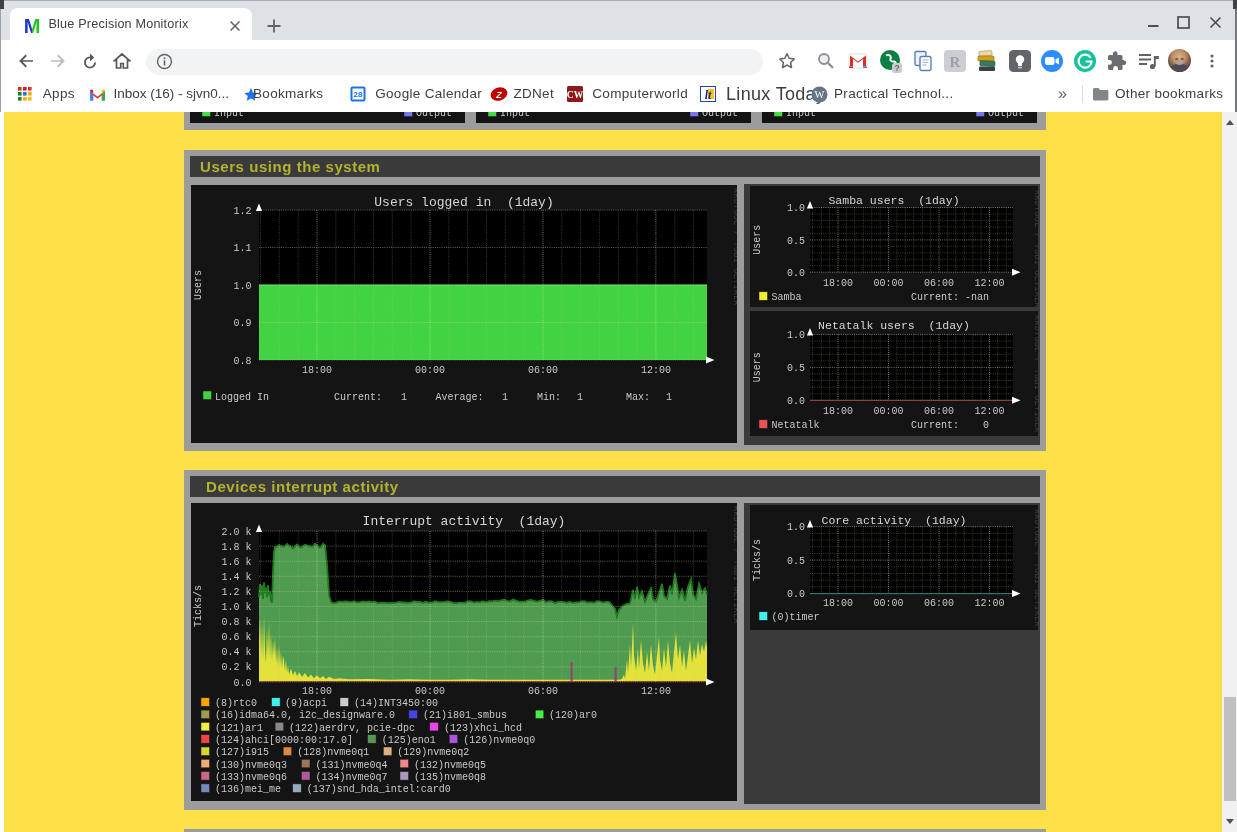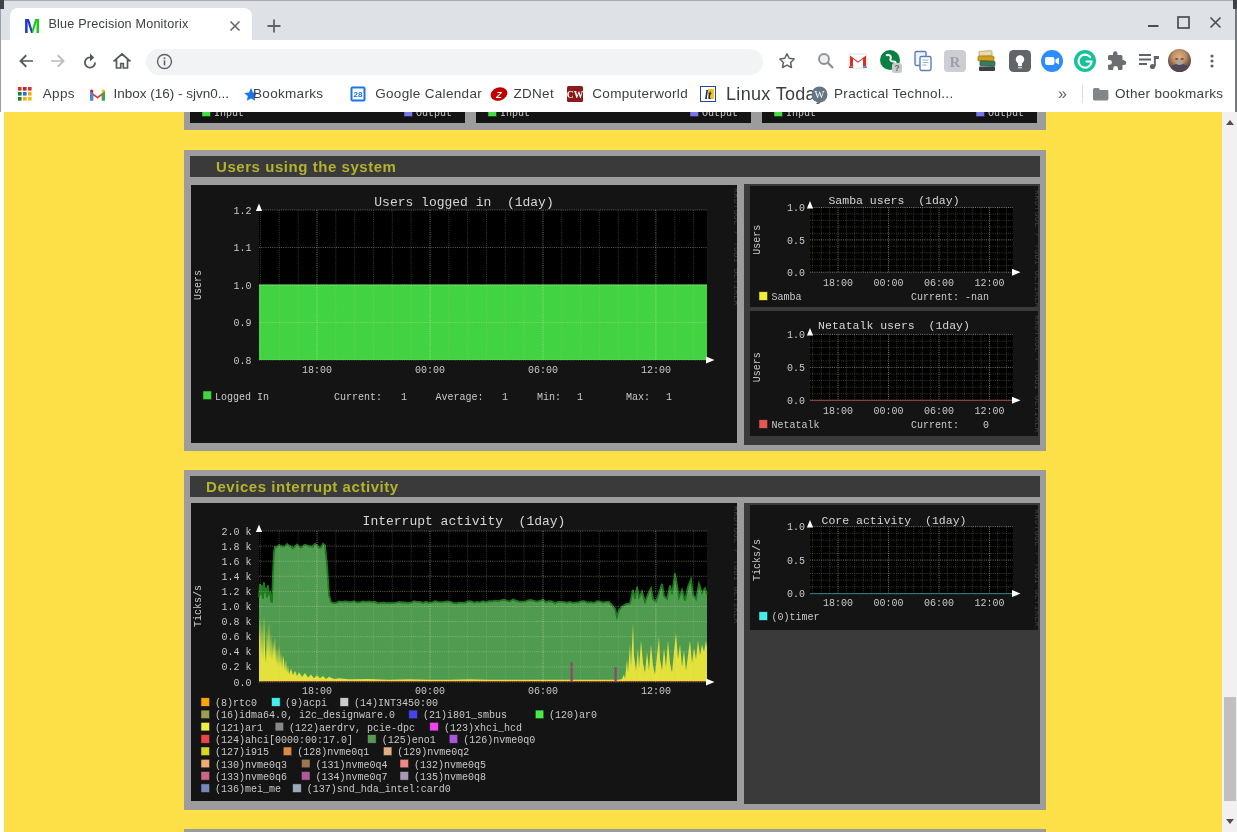--- a/index.html
+++ b/index.html
@@ -211,21 +211,21 @@
       </svg>
       <div style="position:absolute;left:758px;top:-22px;width:275px;height:33px;background:#141414"></div>
       <svg style="position:absolute;left:758px;top:-4px" width="275" height="15" viewBox="0 0 275 15">
         <rect width="275" height="15" fill="#141414"></rect>
         <rect x="12" y="0" width="8.5" height="8.5" fill="#44dd44" stroke="#1a1a1a" stroke-width="0.5"></rect>
         <text x="24" y="8" font-family="Liberation Mono" font-size="10" fill="#c9c9c9" text-anchor="start" letter-spacing="0" xml:space="preserve">Input</text>
         <rect x="214" y="0" width="8.5" height="8.5" fill="#7777ee" stroke="#1a1a1a" stroke-width="0.5"></rect>
         <text x="226" y="8" font-family="Liberation Mono" font-size="10" fill="#c9c9c9" text-anchor="start" letter-spacing="0" xml:space="preserve">Output</text>
       </svg>
       <div style="position:absolute;left:180px;top:38px;width:862px;height:301px;background:#9c9c9c"></div>
-      <div style="position:absolute;left:186px;top:44px;width:850px;height:21px;background:#3a3a3a;color:#b3b32d;font-weight:bold;font-size:15px;line-height:21px;padding-left:26px;letter-spacing:0.55px">Users using the system</div>
+      <div style="position:absolute;left:186px;top:44px;width:850px;height:21px;background:#3a3a3a;color:#b3b32d;font-weight:bold;font-size:15px;line-height:21px;padding-left:10px;letter-spacing:0.55px">Users using the system</div>
       <div style="position:absolute;left:740px;top:72px;width:296px;height:261px;background:#3a3a3a"></div>
       <div style="position:absolute;left:180px;top:358px;width:862px;height:340px;background:#9c9c9c"></div>
       <div style="position:absolute;left:186px;top:364px;width:850px;height:21px;background:#3a3a3a;color:#b3b32d;font-weight:bold;font-size:15px;line-height:21px;padding-left:16px;letter-spacing:0.55px">Devices interrupt activity</div>
       <div style="position:absolute;left:740px;top:391px;width:296px;height:301px;background:#3a3a3a"></div>
       <div style="position:absolute;left:180px;top:717px;width:862px;height:10px;background:#9c9c9c"></div>
       <svg style="position:absolute;left:187px;top:73px" width="546" height="258" viewBox="0 0 546 258">
         <rect x="0" y="0" width="546" height="258" fill="#141414"></rect>
         <rect x="68" y="25" width="448" height="150" fill="#000000"></rect>
         <rect x="68" y="100" width="448" height="75" fill="#42d342"></rect>
         <line x1="68" y1="100" x2="516" y2="100" stroke="#5ae55a" stroke-width="1.2"></line>

